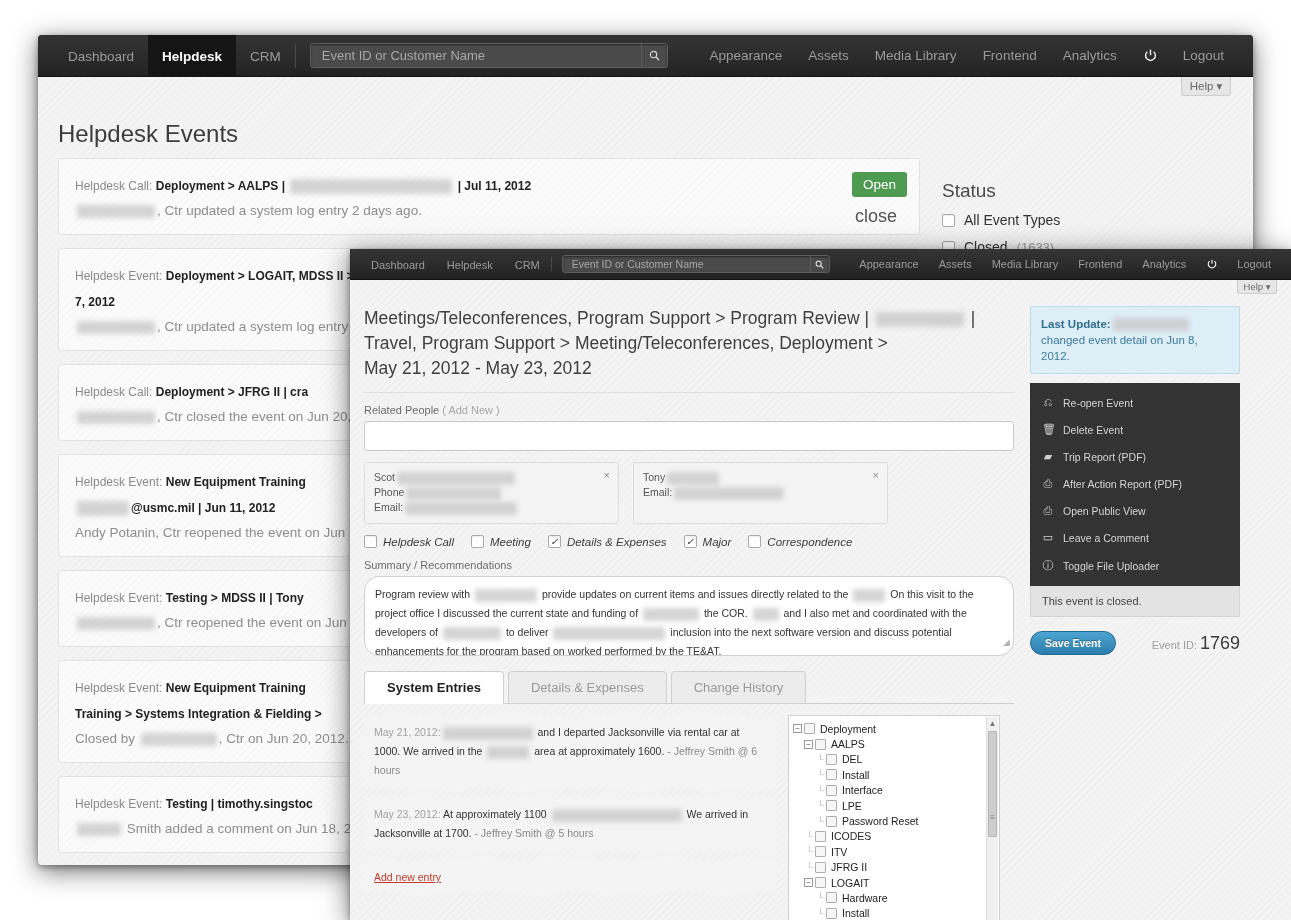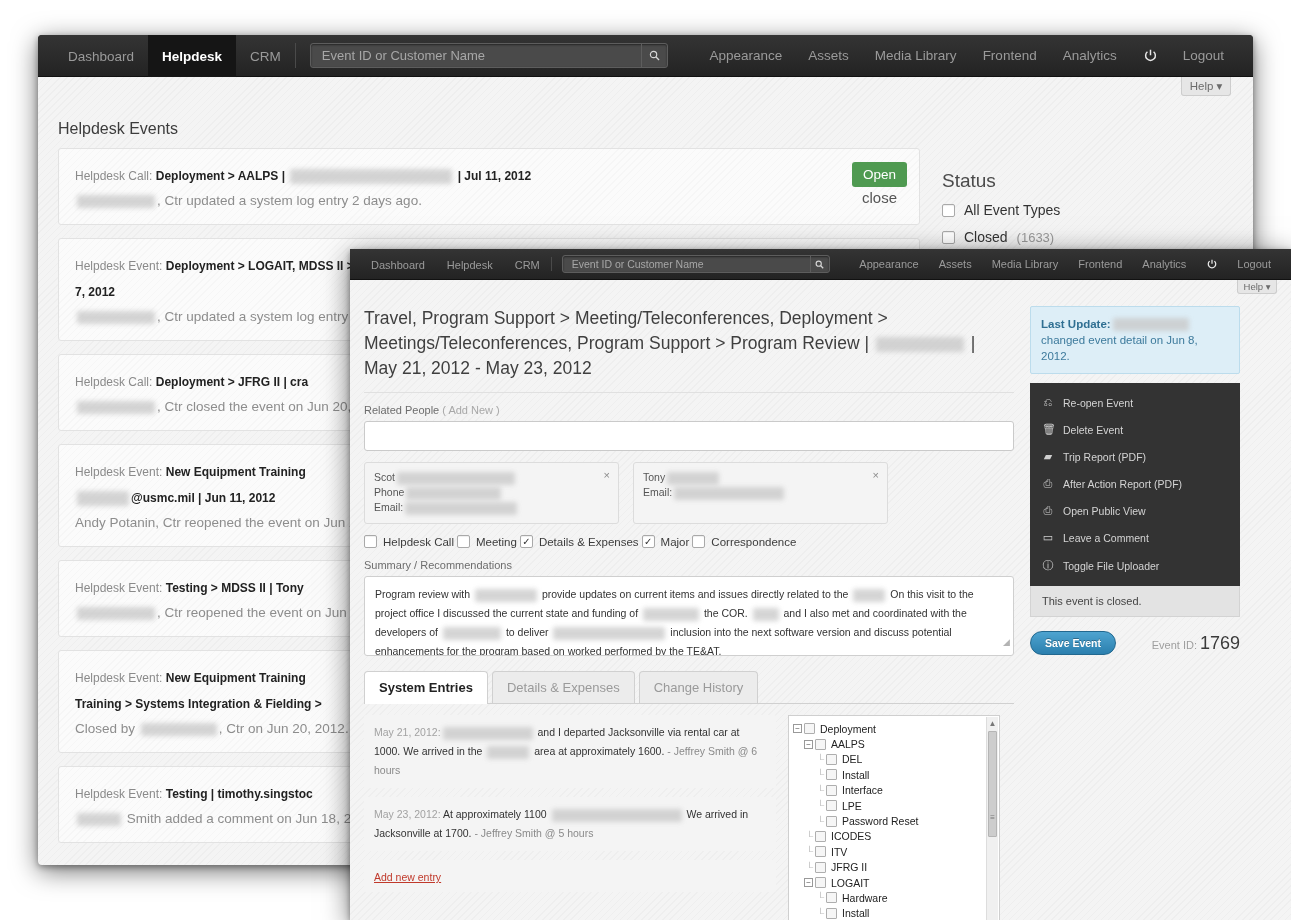--- a/index.html
+++ b/index.html
@@ -73,21 +73,21 @@
   
   #bgwin { left:38px; top:35px; width:1215px; height:830px; border-radius:4px; }
   #bgwin .topbar { height:42px; padding:0 16px; }
   #bgwin .nav-item { padding:0 14px; height:42px; font-size:13.5px; }
   #bgwin .searchwrap { width:358px; height:25px; margin-left:14px; padding-left:9px; }
   #bgwin .searchwrap input { font-size:13px; }
   #bgwin .search-btn { width:26px; height:23px; font-size:12px; }
   #bgwin .nav-right .nav-item { padding:0 13px; font-size:13.5px; }
   #bgwin .helpbtn { right:22px; top:0; width:50px; height:19px; font-size:11.5px; }
   #bgwin .page-title {
-    font-size:16px; color:#3c3c3c; font-weight:normal;
+    font-size:24px; color:#3c3c3c; font-weight:normal;
     margin:0; padding:24px 0 10px 20px;
   }
   #bgwin .body { display:flex; padding:0 20px; gap:22px; }
   #bgwin .col-main { width:862px; }
   #bgwin .col-side { width:256px; }
 
   .ev {
     background:#fbfbfb;
     background-image: repeating-linear-gradient(135deg, rgba(0,0,0,.02) 0 1px, rgba(0,0,0,0) 1px 5px);
     border:1px solid #e2e2e2;
@@ -107,22 +107,22 @@
     margin:0 2px;
   }
   .redact.t { height:15px; }
   .badge {
     position:absolute; right:12px; top:13px;
     color:#fff; font-size:13.5px; padding:5px 11px; border-radius:3px;
   }
   .badge.open { background:#4f9a51; }
   .badge.pending { background:#7c1515; }
   .ev .closelink {
-    position:absolute; right:22px; top:40px;
-    font-size:15px; color:#555; cursor:pointer;
+    position:absolute; right:22px; top:47px;
+    font-size:18px; color:#555; cursor:pointer;
   }
 
   .side-search {
     width:100%; height:38px; border:1px solid #d2d2d2; border-radius:4px;
     background:#fff; padding:0 11px; font-size:15px; color:#8e8e8e;
     font-family:inherit; outline:none;
     box-shadow: inset 0 1px 2px rgba(0,0,0,.05);
   }
   .side-h { font-size:19px; color:#4b4b4b; margin:22px 0 10px; }
   .side-row { display:flex; align-items:center; gap:9px; font-size:14px; color:#333; margin-bottom:11px; }
@@ -152,32 +152,32 @@
   .lbl { font-size:11px; color:#6d6d6d; margin:11px 0 5px; }
   .lbl .muted { color:#a8a8a8; }
   .bigbox { width:100%; height:30px; background:#fff; border:1px solid #cacaca; border-radius:3px; }
   .cards { display:flex; gap:14px; margin-top:11px; }
   .card {
     width:255px; height:62px; border:1px solid #dcdcdc; border-radius:3px;
     background:#f4f4f4; position:relative; padding:7px 9px; font-size:10.5px; color:#555;
     line-height:15px;
   }
   .card .x { position:absolute; right:8px; top:5px; color:#8a8a8a; cursor:pointer; font-size:11px; }
-  .cbrow { display:flex; align-items:flex-start; gap:3px; margin-top:11px; font-size:11.5px; color:#3c3c3c; }
+  .cbrow { display:flex; align-items:flex-start; gap:17px; margin-top:11px; font-size:11.5px; color:#3c3c3c;font-style:italic; }
   .cbrow .item { display:flex; align-items:center; gap:6px; cursor:pointer; }
   .summary-box {
-    width:100%; height:80px; background:#fff; border:1px solid #cfcfcf; border-radius:3px;
+    width:100%; height:80px; background:#fff; border:1px solid #cfcfcf; border-radius:15px;
     padding:8px 10px; font-size:10.5px; color:#333; line-height:19px; position:relative;
     overflow:hidden;
   }
   .grip { position:absolute; right:3px; bottom:3px; color:#b3b3b3; font-size:9px; }
 
   .tabs { display:flex; align-items:flex-end; margin-top:15px; border-bottom:1px solid #d0d0d0; }
   .tab {
-    padding:8px 14px; font-size:13px; border:1px solid #d0d0d0; border-bottom:0;
+    padding:8px 22px; font-size:13px; border:1px solid #d0d0d0; border-bottom:0;
     border-radius:4px 4px 0 0; margin-right:4px; cursor:pointer;
     background:#ececec; color:#9a9a9a;
   }
   .tab.active { background:#fff; color:#222; font-weight:bold; margin-bottom:-1px; padding-bottom:9px; }
 
   .panes { display:flex; gap:12px; margin-top:11px; }
   .pane-left { width:412px; }
   .pane-right { width:212px; }
   .sec-h { font-size:12.5px; font-weight:bold; color:#222; text-decoration:underline; margin:4px 0 8px; }
   .entry { background:#f4f4f4; border-radius:2px; padding:8px 10px; font-size:10.5px; color:#333; line-height:19px; margin-bottom:9px; }
@@ -423,22 +423,22 @@
     <div class="subbar" style="height:14px;">
       <div class="helpbtn">
           <span>Help ▾</span>
         </div>
     </div>
 
     <div class="fg-body">
 
       <div class="fg-main">
         <div class="fg-title">
+          <div><span>Meetings/Teleconferences, Program Support &gt; Program Review | </span><span class="redact t" style="width:88px"></span><span> |</span></div>
           <div>Travel, Program Support &gt; Meeting/Teleconferences, Deployment &gt;</div>
-          <div><span>Meetings/Teleconferences, Program Support &gt; Program Review | </span><span class="redact t" style="width:88px"></span><span> |</span></div>
           <div>May 21, 2012 - May 23, 2012</div>
         </div>
 
         <div class="lbl">
           <span>Related People</span>
           <span class="muted">( Add New )</span>
         </div>
         <div class="bigbox"></div>
 
         <div class="cards">

